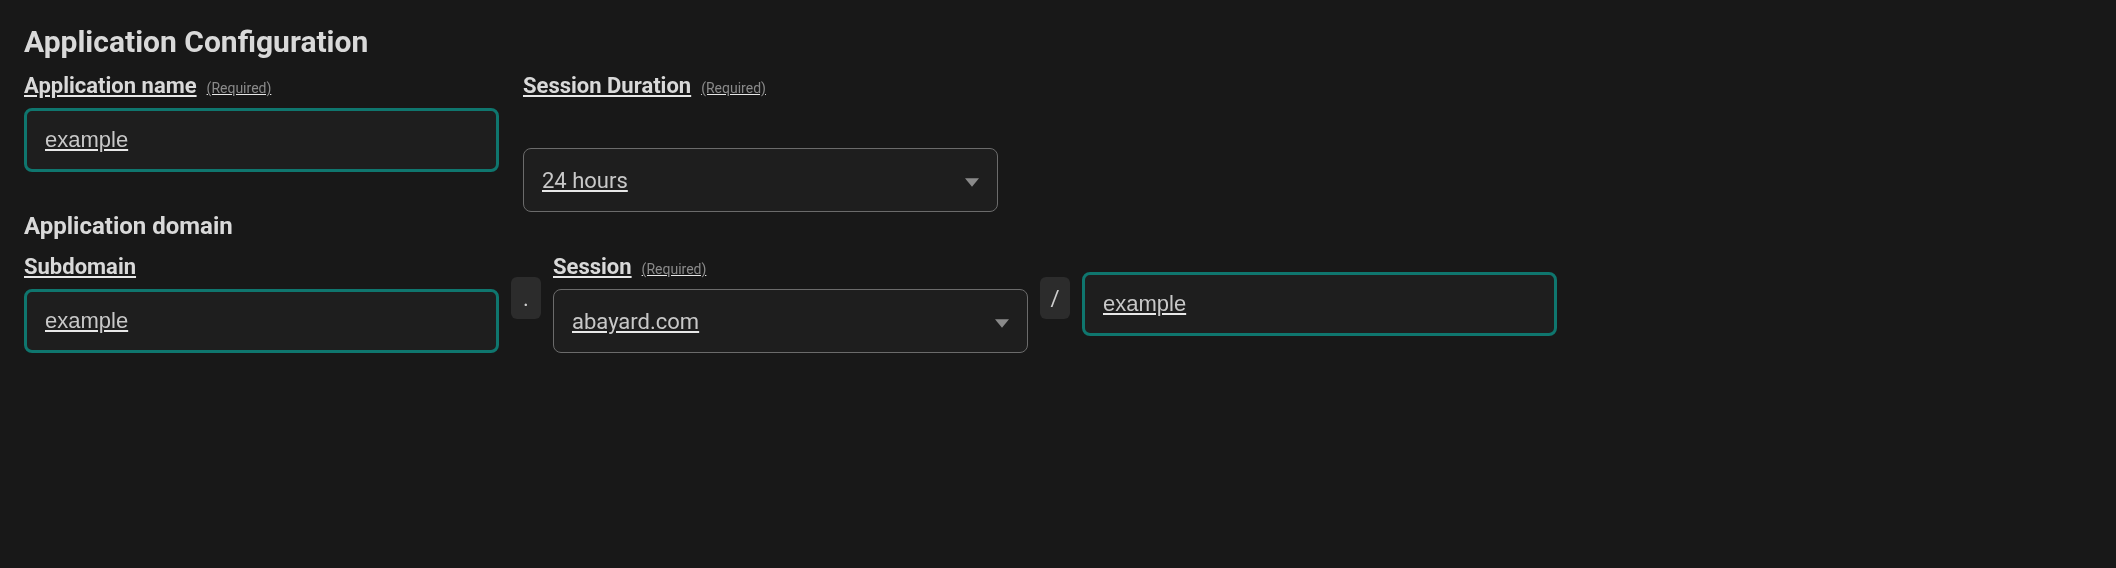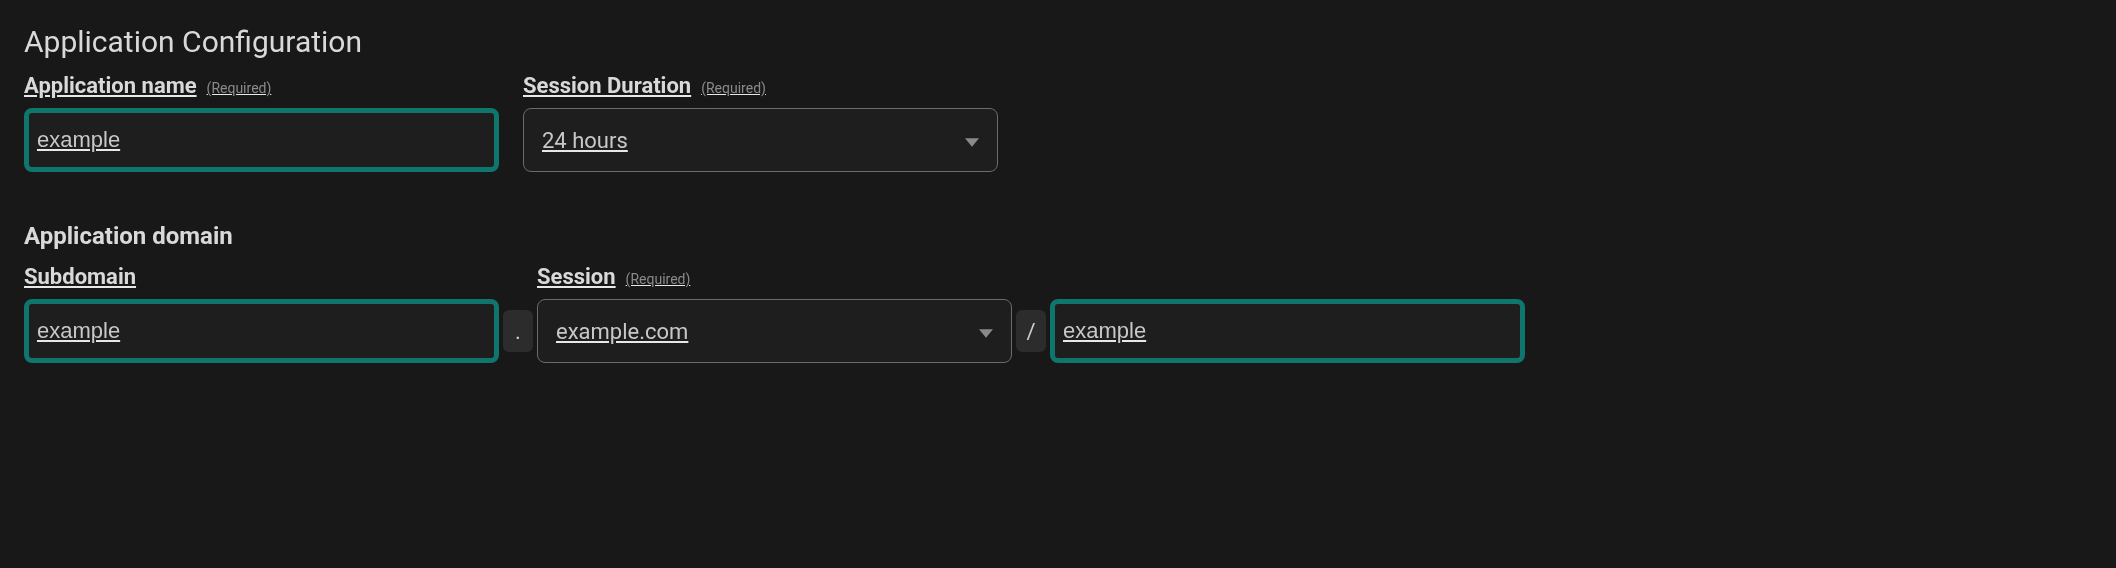--- a/index.html
+++ b/index.html
@@ -9,51 +9,51 @@
     }
     body {
       background-color: #181818;
       color: #e8e8e8;
       font-family: -apple-system, BlinkMacSystemFont, "Segoe UI", Roboto, Helvetica, Arial, sans-serif;
       padding: 24px;
       min-width: 2116px;
     }
     .section-title {
       font-size: 30px;
-      font-weight: 400;
+      font-weight: 700;
       color: #d9d9d9;
       margin-bottom: 14px;
     }
     .subsection-title {
       font-size: 24px;
       font-weight: 700;
       color: #d9d9d9;
       margin-bottom: 14px;
-      margin-top: 50px;
     }
     .row {
       display: flex;
       align-items: flex-start;
       gap: 24px;
     }
     .row-domain {
       display: flex;
-      align-items: flex-end;
-      gap: 4px;
+      align-items: center;
+      gap: 12px;
     }
     .field {
       display: flex;
       flex-direction: column;
       text-decoration: underline;
     }
     .field-appname {
       width: 475px;
     }
     .field-session {
       width: 475px;
+      gap: 40px;
     }
     .field-subdomain {
       width: 475px;
     }
     .field-domain {
       width: 475px;
     }
     .field-path {
       width: 475px;
     }
@@ -68,24 +68,24 @@
       font-weight: 700;
       color: #d9d9d9;
     }
     .required {
       font-size: 14px;
       color: #8a8a8a;
       font-weight: 400;
     }
     .input {
       background-color: #1e1e1e;
-      border: 5px solid #0f766e;
+      border: 3px solid #0f766e;
       border-radius: 8px;
       height: 64px;
-      padding: 0 8px;
+      padding: 0 18px;
       color: #c8c8c8;
       font-size: 22px;
       outline: none;
       width: 100%;
     }
     .select {
       position: relative;
       background-color: #1e1e1e;
       border: 1px solid #6b6b6b;
       border-radius: 8px;
@@ -173,21 +173,21 @@
   </div>
 
   <div class="sep">.</div>
 
   <div class="field field-domain">
     <div class="label-line">
       <span class="label">Session</span>
       <span class="required">(Required)</span>
     </div>
     <div class="select">
-      <span>example.com</span>
+      <span>abayard.com</span>
       <span class="caret">
         <svg viewBox="0 0 10 6">
             <path d="M0 0 L10 0 L5 6 Z"></path>
           </svg>
       </span>
     </div>
   </div>
 
   <div class="sep">/</div>
 

